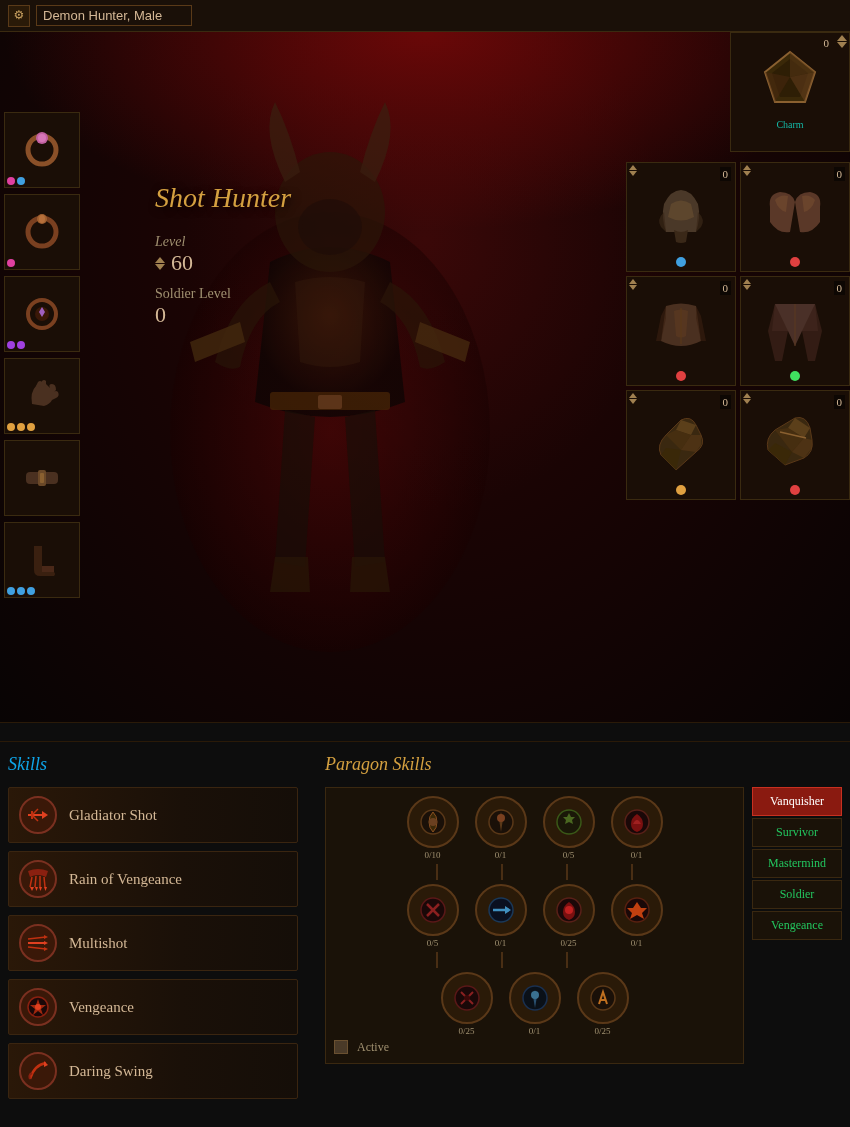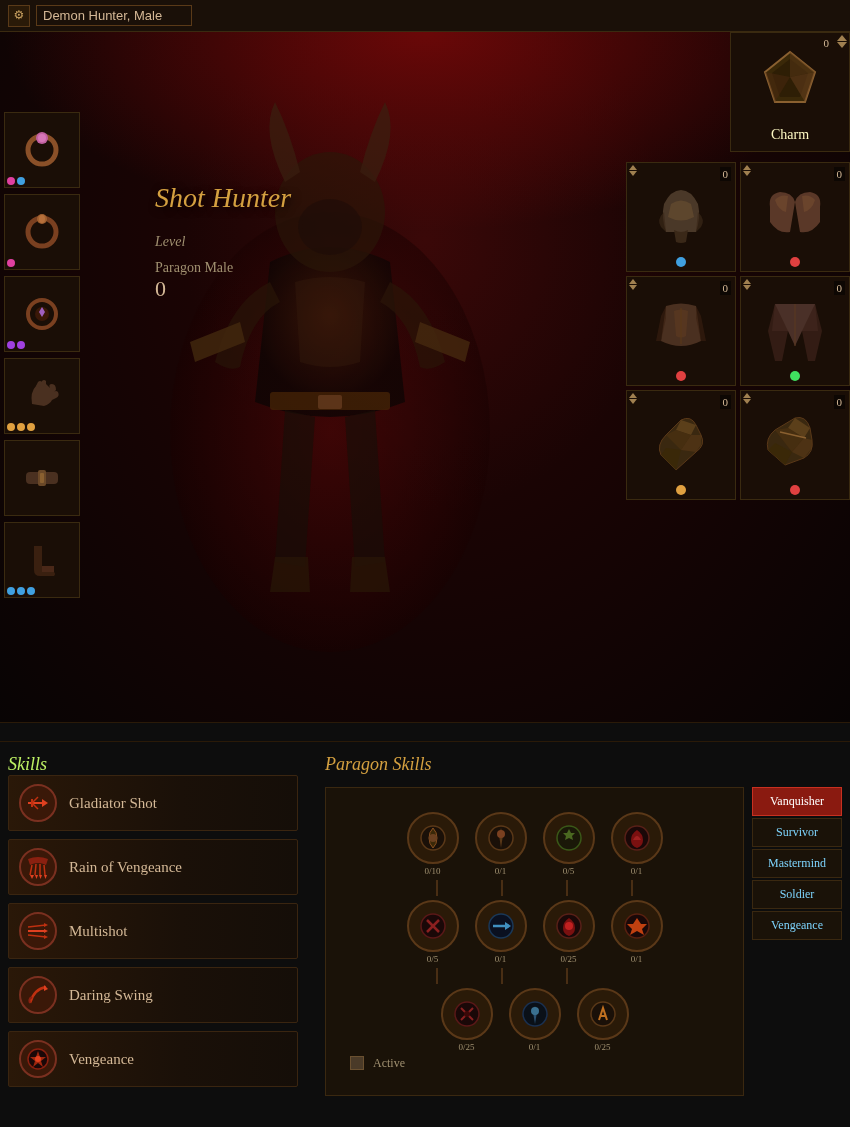--- a/index.html
+++ b/index.html
@@ -166,25 +166,25 @@
       position: absolute;
       right: 0;
       top: 0;
       width: 120px;
       height: 120px;
       background: #1a0e06;
       border: 1px solid #3a2a10;
     }
     .charm-label {
       position: absolute;
-      bottom: 8px;
+      bottom: 21px;
       width: 100%;
       text-align: center;
-      font-size: 14px;
-      color: #fef9c3;
+      font-size: 10px;
+      color: #14b8a6;
     }
 
     
     .equip-grid {
       position: absolute;
       right: 0;
       top: 130px;
       display: grid;
       grid-template-columns: 110px 110px;
       gap: 4px;
@@ -253,22 +253,23 @@
       gap: 8px;
     }
 
     
     .skills-col {
       width: 290px;
       flex-shrink: 0;
     }
     .skills-title {
       font-size: 18px;
-      color: #bef264;
+      color: #0ea5e9;
       font-style: italic;
+      margin-bottom: 12px;
     }
     .skill-item {
       display: flex;
       align-items: center;
       background: linear-gradient(90deg, #2a1808 0%, #1a1008 60%, #150e08 100%);
       border: 1px solid #3a2510;
       border-radius: 2px;
       margin-bottom: 8px;
       height: 56px;
       cursor: pointer;
@@ -300,21 +301,21 @@
       margin-bottom: 12px;
     }
     .paragon-layout {
       display: flex;
       gap: 8px;
     }
     .paragon-tree {
       flex: 1;
       background: #1a1208;
       border: 1px solid #3a2810;
-      padding: 24px;
+      padding: 8px;
       min-height: 260px;
       position: relative;
     }
     .paragon-row {
       display: flex;
       justify-content: center;
       gap: 16px;
       margin-bottom: 16px;
     }
     .paragon-node {
@@ -358,21 +359,21 @@
       flex-direction: column;
       gap: 2px;
       width: 90px;
       flex-shrink: 0;
     }
     .paragon-tab {
       background: #1a1208;
       border: 1px solid #3a2810;
       padding: 6px 8px;
       font-size: 12px;
-      color: #7dd3fc;
+      color: #22c55e;
       cursor: pointer;
       text-align: center;
     }
     .paragon-tab.active {
       background: #8a1a10;
       border-color: #c83020;
       color: #fff;
     }
   </style>
 </head>
@@ -435,21 +436,28 @@
 
       <path d="M165,200 Q200,190 235,200 L230,280 Q200,290 170,280 Z" fill="#3a2010" opacity="0.4"></path>
 
       <rect x="188" y="313" width="24" height="14" rx="2" fill="#6a4020" opacity="0.9"></rect>
     </svg>
   </div>
 
   <div class="char-info">
     <div class="char-name">Shot Hunter</div>
     <div class="char-level-label">Level</div>
-    <div class="char-paragon-label">Paragon Male</div>
+    <div class="char-level-value">
+      <div class="level-arrows">
+        <div class="level-arrow up"></div>
+        <div class="level-arrow down"></div>
+      </div>
+      <span>60</span>
+    </div>
+    <div class="char-paragon-label">Soldier Level</div>
     <div class="char-paragon-value">0</div>
   </div>
 
   <div class="equip-left">
 
     <div class="equip-slot">
       <div class="equip-slot-img">
         <svg width="44" height="44" viewBox="0 0 44 44">
           <circle cx="22" cy="22" r="14" fill="none" stroke="#8a5028" stroke-width="5"></circle>
           <circle cx="22" cy="10" r="6" fill="#c060a0"></circle>
@@ -708,37 +716,37 @@
             <polygon points="20,6 24,8 20,10" fill="#c03010"></polygon>
             <polygon points="20,18 24,20 20,22" fill="#c03010"></polygon>
           </svg>
         </div>
         <span class="skill-name">Multishot</span>
       </div>
 
       <div class="skill-item">
         <div class="skill-icon" style="background:#3a1808;border-color:#7a3020;">
           <svg width="28" height="28" viewBox="0 0 28 28">
+            <circle cx="14" cy="14" r="10" fill="#1a0808" stroke="#8a2010" stroke-width="1.5"></circle>
+            <path d="M14,6 L16,12 L22,12 L17,16 L19,22 L14,18 L9,22 L11,16 L6,12 L12,12 Z" fill="#c03010" opacity="0.8"></path>
+            <circle cx="14" cy="14" r="3" fill="#e04020"></circle>
+          </svg>
+        </div>
+        <span class="skill-name">Vengeance</span>
+      </div>
+
+      <div class="skill-item">
+        <div class="skill-icon" style="background:#3a1808;border-color:#7a3020;">
+          <svg width="28" height="28" viewBox="0 0 28 28">
             <path d="M6,22 Q10,8 22,6" stroke="#c03010" stroke-width="2.5" fill="none"></path>
             <path d="M20,4 L24,8 L20,10" fill="#e04020"></path>
             <path d="M6,22 Q4,18 8,16" stroke="#8a2010" stroke-width="2" fill="none"></path>
           </svg>
         </div>
         <span class="skill-name">Daring Swing</span>
-      </div>
-
-      <div class="skill-item">
-        <div class="skill-icon" style="background:#3a1808;border-color:#7a3020;">
-          <svg width="28" height="28" viewBox="0 0 28 28">
-            <circle cx="14" cy="14" r="10" fill="#1a0808" stroke="#8a2010" stroke-width="1.5"></circle>
-            <path d="M14,6 L16,12 L22,12 L17,16 L19,22 L14,18 L9,22 L11,16 L6,12 L12,12 Z" fill="#c03010" opacity="0.8"></path>
-            <circle cx="14" cy="14" r="3" fill="#e04020"></circle>
-          </svg>
-        </div>
-        <span class="skill-name">Vengeance</span>
       </div>
     </div>
 
     <div class="paragon-col">
       <div class="paragon-title">Paragon Skills</div>
       <div class="paragon-layout">
 
         <div class="paragon-tree">
 
           <div class="paragon-row">

